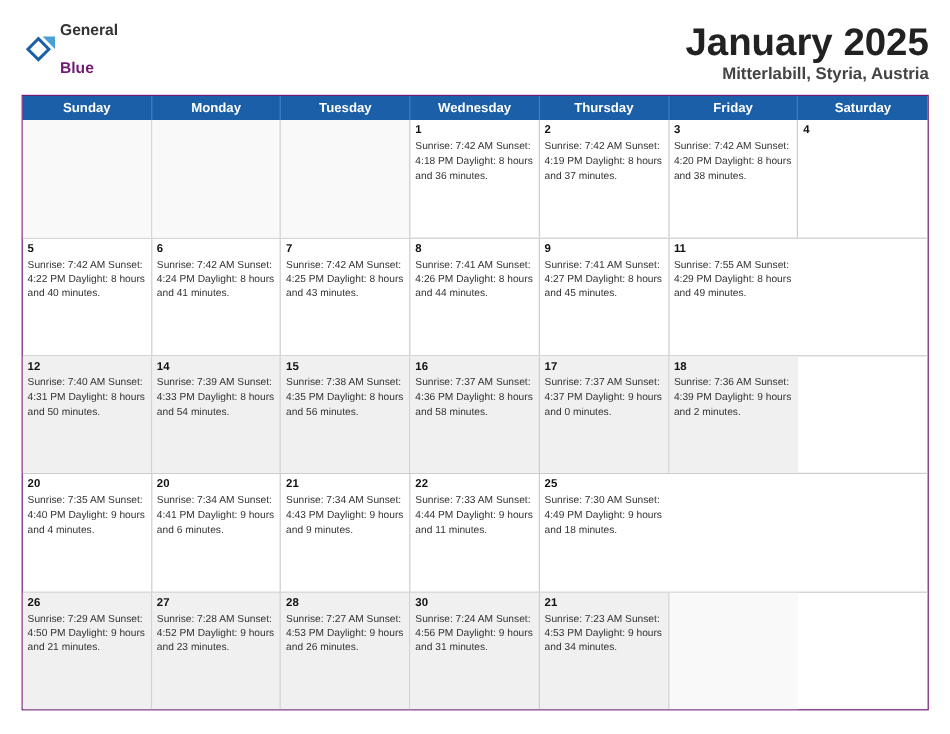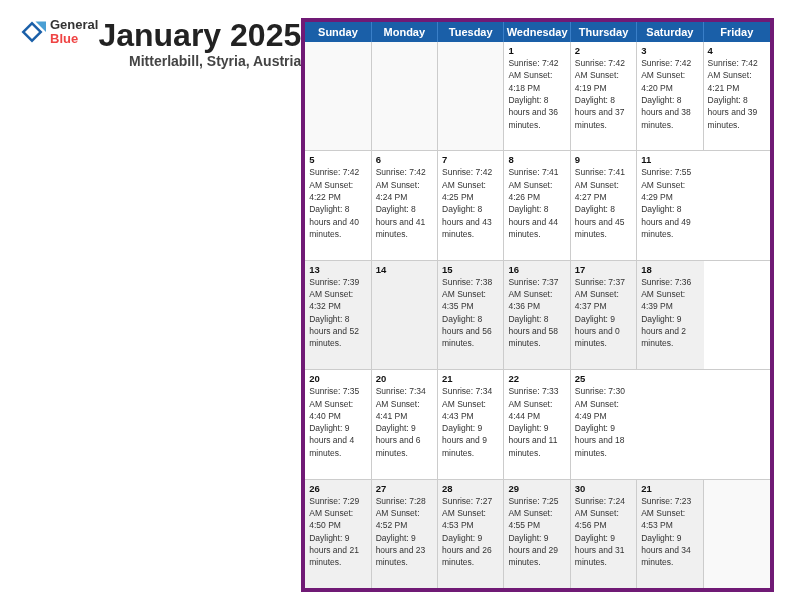--- a/index.html
+++ b/index.html
@@ -8,42 +8,42 @@
       background: #fff;
       width: 792px;
       height: 612px;
       overflow: hidden;
     }
     .page {
       width: 792px;
       height: 612px;
       padding: 18px 18px 20px 18px;
       display: flex;
-      flex-direction: row;
+      flex-direction: column;
     }
     .header {
       display: flex;
       justify-content: space-between;
       align-items: flex-start;
       margin-bottom: 10px;
     }
     .logo {
       display: flex;
       align-items: center;
       gap: 4px;
     }
     .logo-text {
       display: flex;
       flex-direction: column;
       font-size: 13px;
       font-weight: bold;
       line-height: 1.1;
     }
     .logo-general { color: #333; }
-    .logo-blue { color: #ef4444; }
+    .logo-blue { color: #701a75; margin-top: 18px; }
     .logo-icon {
       width: 28px;
       height: 28px;
     }
     .title-block {
       text-align: right;
     }
     .month-title {
       font-size: 32px;
       font-weight: bold;
@@ -52,21 +52,21 @@
     }
     .location {
       font-size: 14px;
       color: #444;
       font-weight: bold;
     }
     .calendar {
       flex: 1;
       display: flex;
       flex-direction: column;
-      border: 4px solid #701a75;
+      border: 1px solid #701a75;
     }
     .cal-header {
       display: grid;
       grid-template-columns: repeat(7, 1fr);
       background: #1a5fa8;
     }
     .cal-header-cell {
       color: #fff;
       font-size: 11px;
       font-weight: bold;
@@ -132,22 +132,22 @@
     </div>
   </div>
 
   <div class="calendar">
     <div class="cal-header" id="cal-header">
         <div class="cal-header-cell">Sunday</div>
         <div class="cal-header-cell">Monday</div>
         <div class="cal-header-cell">Tuesday</div>
         <div class="cal-header-cell">Wednesday</div>
         <div class="cal-header-cell">Thursday</div>
+        <div class="cal-header-cell">Friday</div>
         <div class="cal-header-cell">Saturday</div>
-        <div class="cal-header-cell">Friday</div>
       </div>
     <div class="cal-body" id="cal-body">
         <div class="cal-row">
           <div class="cal-cell empty"></div>
           <div class="cal-cell empty"></div>
           <div class="cal-cell empty"></div>
           <div class="cal-cell">
             <span class="day-num">1</span>
             <div class="cell-text">Sunrise: 7:42 AM
 Sunset: 4:18 PM
@@ -160,23 +160,20 @@
 Daylight: 8 hours and 37 minutes.</div>
           </div>
           <div class="cal-cell">
             <span class="day-num">3</span>
             <div class="cell-text">Sunrise: 7:42 AM
 Sunset: 4:20 PM
 Daylight: 8 hours and 38 minutes.</div>
           </div>
           <div class="cal-cell">
             <span class="day-num">4</span>
-            <div class="cell-text">Sunrise: 7:42 AM
-Sunset: 4:21 PM
-Daylight: 8 hours and 39 minutes.</div>
           </div>
         </div>
         <div class="cal-row">
           <div class="cal-cell">
             <span class="day-num">5</span>
             <div class="cell-text">Sunrise: 7:42 AM
 Sunset: 4:22 PM
 Daylight: 8 hours and 40 minutes.</div>
           </div>
           <div class="cal-cell">
@@ -205,27 +202,30 @@
           </div>
           <div class="cal-cell">
             <span class="day-num">11</span>
             <div class="cell-text">Sunrise: 7:55 AM
 Sunset: 4:29 PM
 Daylight: 8 hours and 49 minutes.</div>
           </div>
         </div>
         <div class="cal-row">
           <div class="cal-cell shaded">
-            <span class="day-num">13</span>
+            <span class="day-num">12</span>
+            <div class="cell-text">Sunrise: 7:40 AM
+Sunset: 4:31 PM
+Daylight: 8 hours and 50 minutes.</div>
+          </div>
+          <div class="cal-cell shaded">
+            <span class="day-num">14</span>
             <div class="cell-text">Sunrise: 7:39 AM
-Sunset: 4:32 PM
-Daylight: 8 hours and 52 minutes.</div>
-          </div>
-          <div class="cal-cell shaded">
-            <span class="day-num">14</span>
+Sunset: 4:33 PM
+Daylight: 8 hours and 54 minutes.</div>
           </div>
           <div class="cal-cell shaded">
             <span class="day-num">15</span>
             <div class="cell-text">Sunrise: 7:38 AM
 Sunset: 4:35 PM
 Daylight: 8 hours and 56 minutes.</div>
           </div>
           <div class="cal-cell shaded">
             <span class="day-num">16</span>
             <div class="cell-text">Sunrise: 7:37 AM
@@ -288,26 +288,20 @@
             <span class="day-num">27</span>
             <div class="cell-text">Sunrise: 7:28 AM
 Sunset: 4:52 PM
 Daylight: 9 hours and 23 minutes.</div>
           </div>
           <div class="cal-cell shaded">
             <span class="day-num">28</span>
             <div class="cell-text">Sunrise: 7:27 AM
 Sunset: 4:53 PM
 Daylight: 9 hours and 26 minutes.</div>
-          </div>
-          <div class="cal-cell shaded">
-            <span class="day-num">29</span>
-            <div class="cell-text">Sunrise: 7:25 AM
-Sunset: 4:55 PM
-Daylight: 9 hours and 29 minutes.</div>
           </div>
           <div class="cal-cell shaded">
             <span class="day-num">30</span>
             <div class="cell-text">Sunrise: 7:24 AM
 Sunset: 4:56 PM
 Daylight: 9 hours and 31 minutes.</div>
           </div>
           <div class="cal-cell shaded">
             <span class="day-num">21</span>
             <div class="cell-text">Sunrise: 7:23 AM

